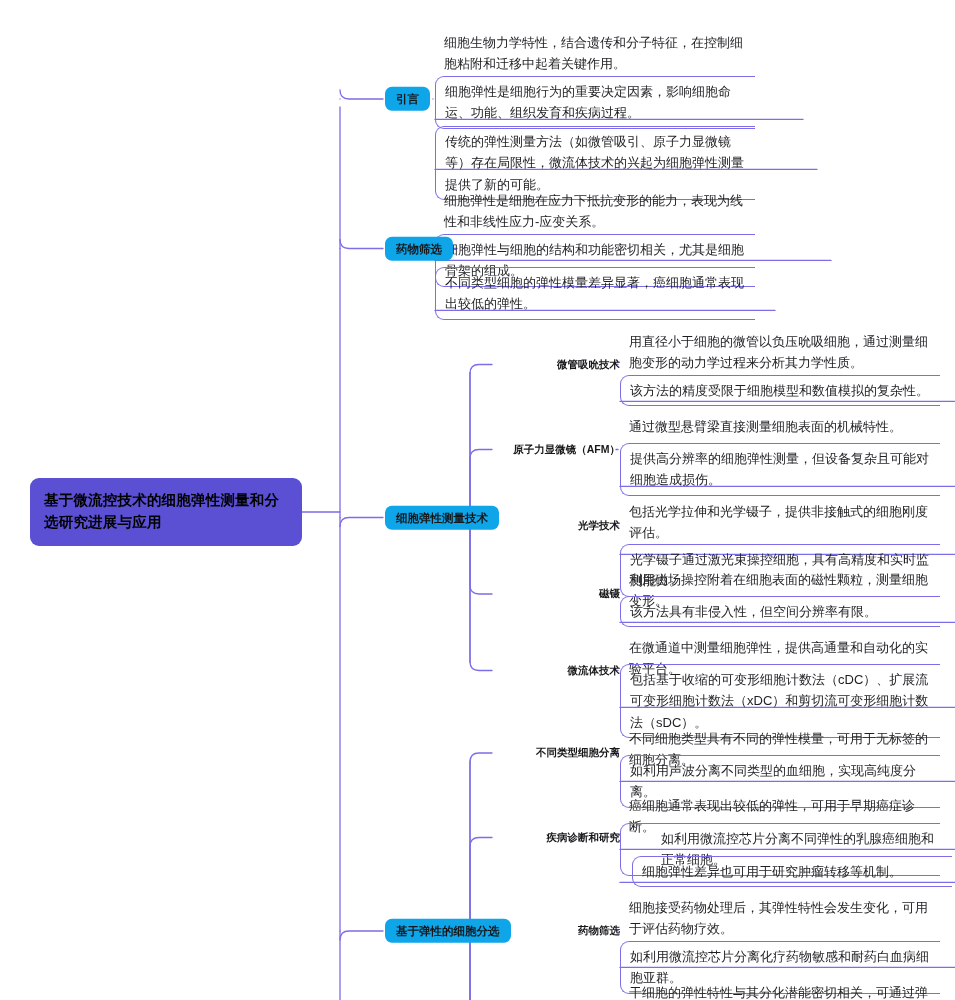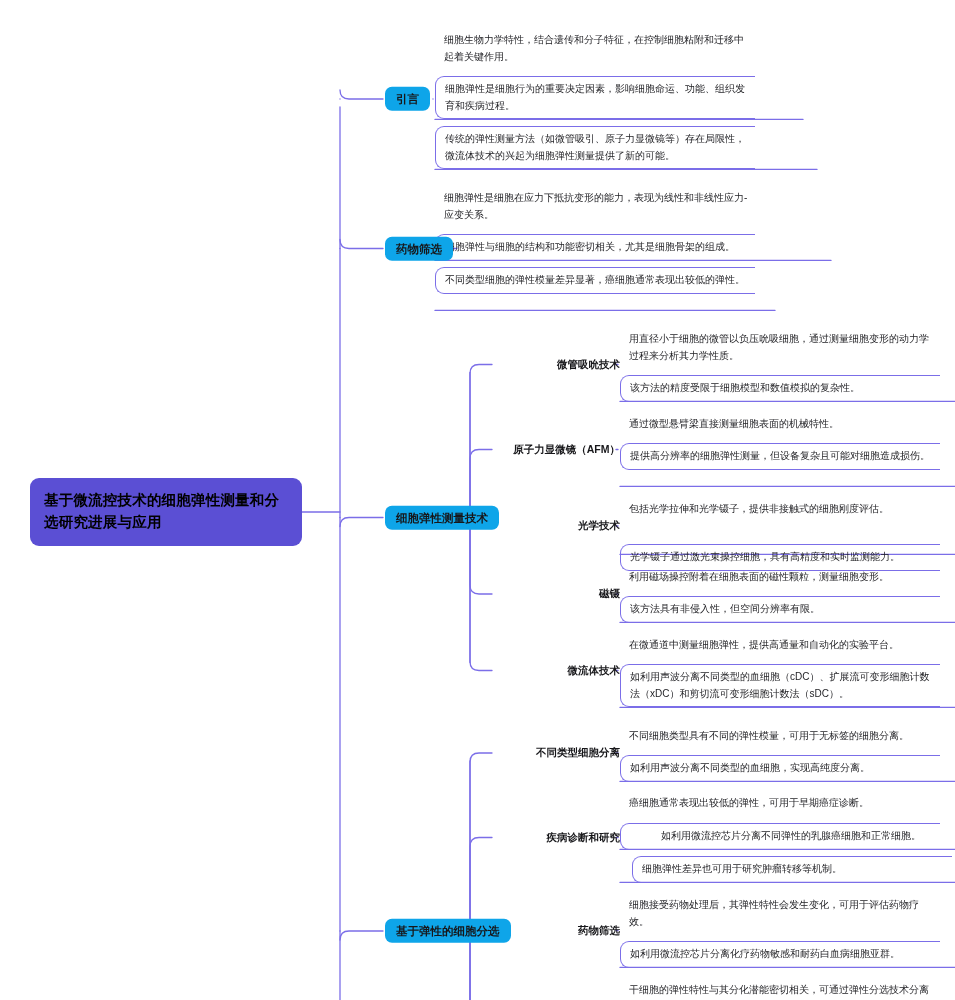--- a/index.html
+++ b/index.html
@@ -55,21 +55,21 @@
     line-height:1.25;
     transform:translateY(-50%);
     text-align:right;
     margin-left:10px;
   }
 
   
   .leaf{
     position:absolute;
     box-sizing:border-box;
-    font-size:10px;
+    font-size:13px;
     line-height:1.65;
     color:#1f1f23;
     padding:4px 6px 4px 9px;
     white-space:normal;
   }
   
   .leaf.bracket{
     border:1.3px solid #7b6ee8;
     border-right:none;
     border-radius:9px 0 0 9px;
@@ -163,21 +163,21 @@
       <div class="leaf plain" style="left: 620px; top: 412px; width: 320px;">通过微型悬臂梁直接测量细胞表面的机械特性。</div>
       <div class="leaf bracket" style="left: 620px; top: 443px; width: 320px;">提供高分辨率的细胞弹性测量，但设备复杂且可能对细胞造成损伤。</div>
       <div class="l2" style="top: 449.5px; left: 0px; width: 610px;">原子力显微镜（AFM）</div>
       <div class="leaf plain" style="left: 620px; top: 497px; width: 320px;">包括光学拉伸和光学镊子，提供非接触式的细胞刚度评估。</div>
       <div class="leaf bracket" style="left: 620px; top: 544px; width: 320px;">光学镊子通过激光束操控细胞，具有高精度和实时监测能力。</div>
       <div class="l2" style="top: 526px; left: 0px; width: 610px;">光学技术</div>
       <div class="leaf plain" style="left: 620px; top: 565px; width: 320px;">利用磁场操控附着在细胞表面的磁性颗粒，测量细胞变形。</div>
       <div class="leaf bracket" style="left: 620px; top: 596px; width: 320px;">该方法具有非侵入性，但空间分辨率有限。</div>
       <div class="l2" style="top: 594px; left: 0px; width: 610px;">磁镊</div>
       <div class="leaf plain" style="left: 620px; top: 633px; width: 320px;">在微通道中测量细胞弹性，提供高通量和自动化的实验平台。</div>
-      <div class="leaf bracket" style="left: 620px; top: 664px; width: 320px;">如利用声波分离不同类型的血细胞（cDC）、扩展流可变形细胞计数法（xDC）和剪切流可变形细胞计数法（sDC）。</div>
+      <div class="leaf bracket" style="left: 620px; top: 664px; width: 320px;">包括基于收缩的可变形细胞计数法（cDC）、扩展流可变形细胞计数法（xDC）和剪切流可变形细胞计数法（sDC）。</div>
       <div class="l2" style="top: 670.5px; left: 0px; width: 610px;">微流体技术</div>
       <div class="l1" style="left: 385px; top: 517.5px;">细胞弹性测量技术</div>
       <div class="leaf plain" style="left: 620px; top: 724px; width: 320px;">不同细胞类型具有不同的弹性模量，可用于无标签的细胞分离。</div>
       <div class="leaf bracket" style="left: 620px; top: 755px; width: 320px;">如利用声波分离不同类型的血细胞，实现高纯度分离。</div>
       <div class="l2" style="top: 753px; left: 0px; width: 610px;">不同类型细胞分离</div>
       <div class="leaf plain" style="left: 620px; top: 792px; width: 320px; font-family: Liberation Mono, monospace;">癌细胞通常表现出较低的弹性，可用于早期癌症诊断。</div>
       <div class="leaf bracket" style="left: 620px; top: 823px; width: 320px; padding-left: 40px;">如利用微流控芯片分离不同弹性的乳腺癌细胞和正常细胞。</div>
       <div class="leaf bracket" style="left: 632px; top: 856px; width: 320px;">细胞弹性差异也可用于研究肿瘤转移等机制。</div>
       <div class="l2" style="top: 837.5px; left: 0px; width: 610px;">疾病诊断和研究</div>
       <div class="leaf plain" style="left: 620px; top: 893px; width: 320px;">细胞接受药物处理后，其弹性特性会发生变化，可用于评估药物疗效。</div>

